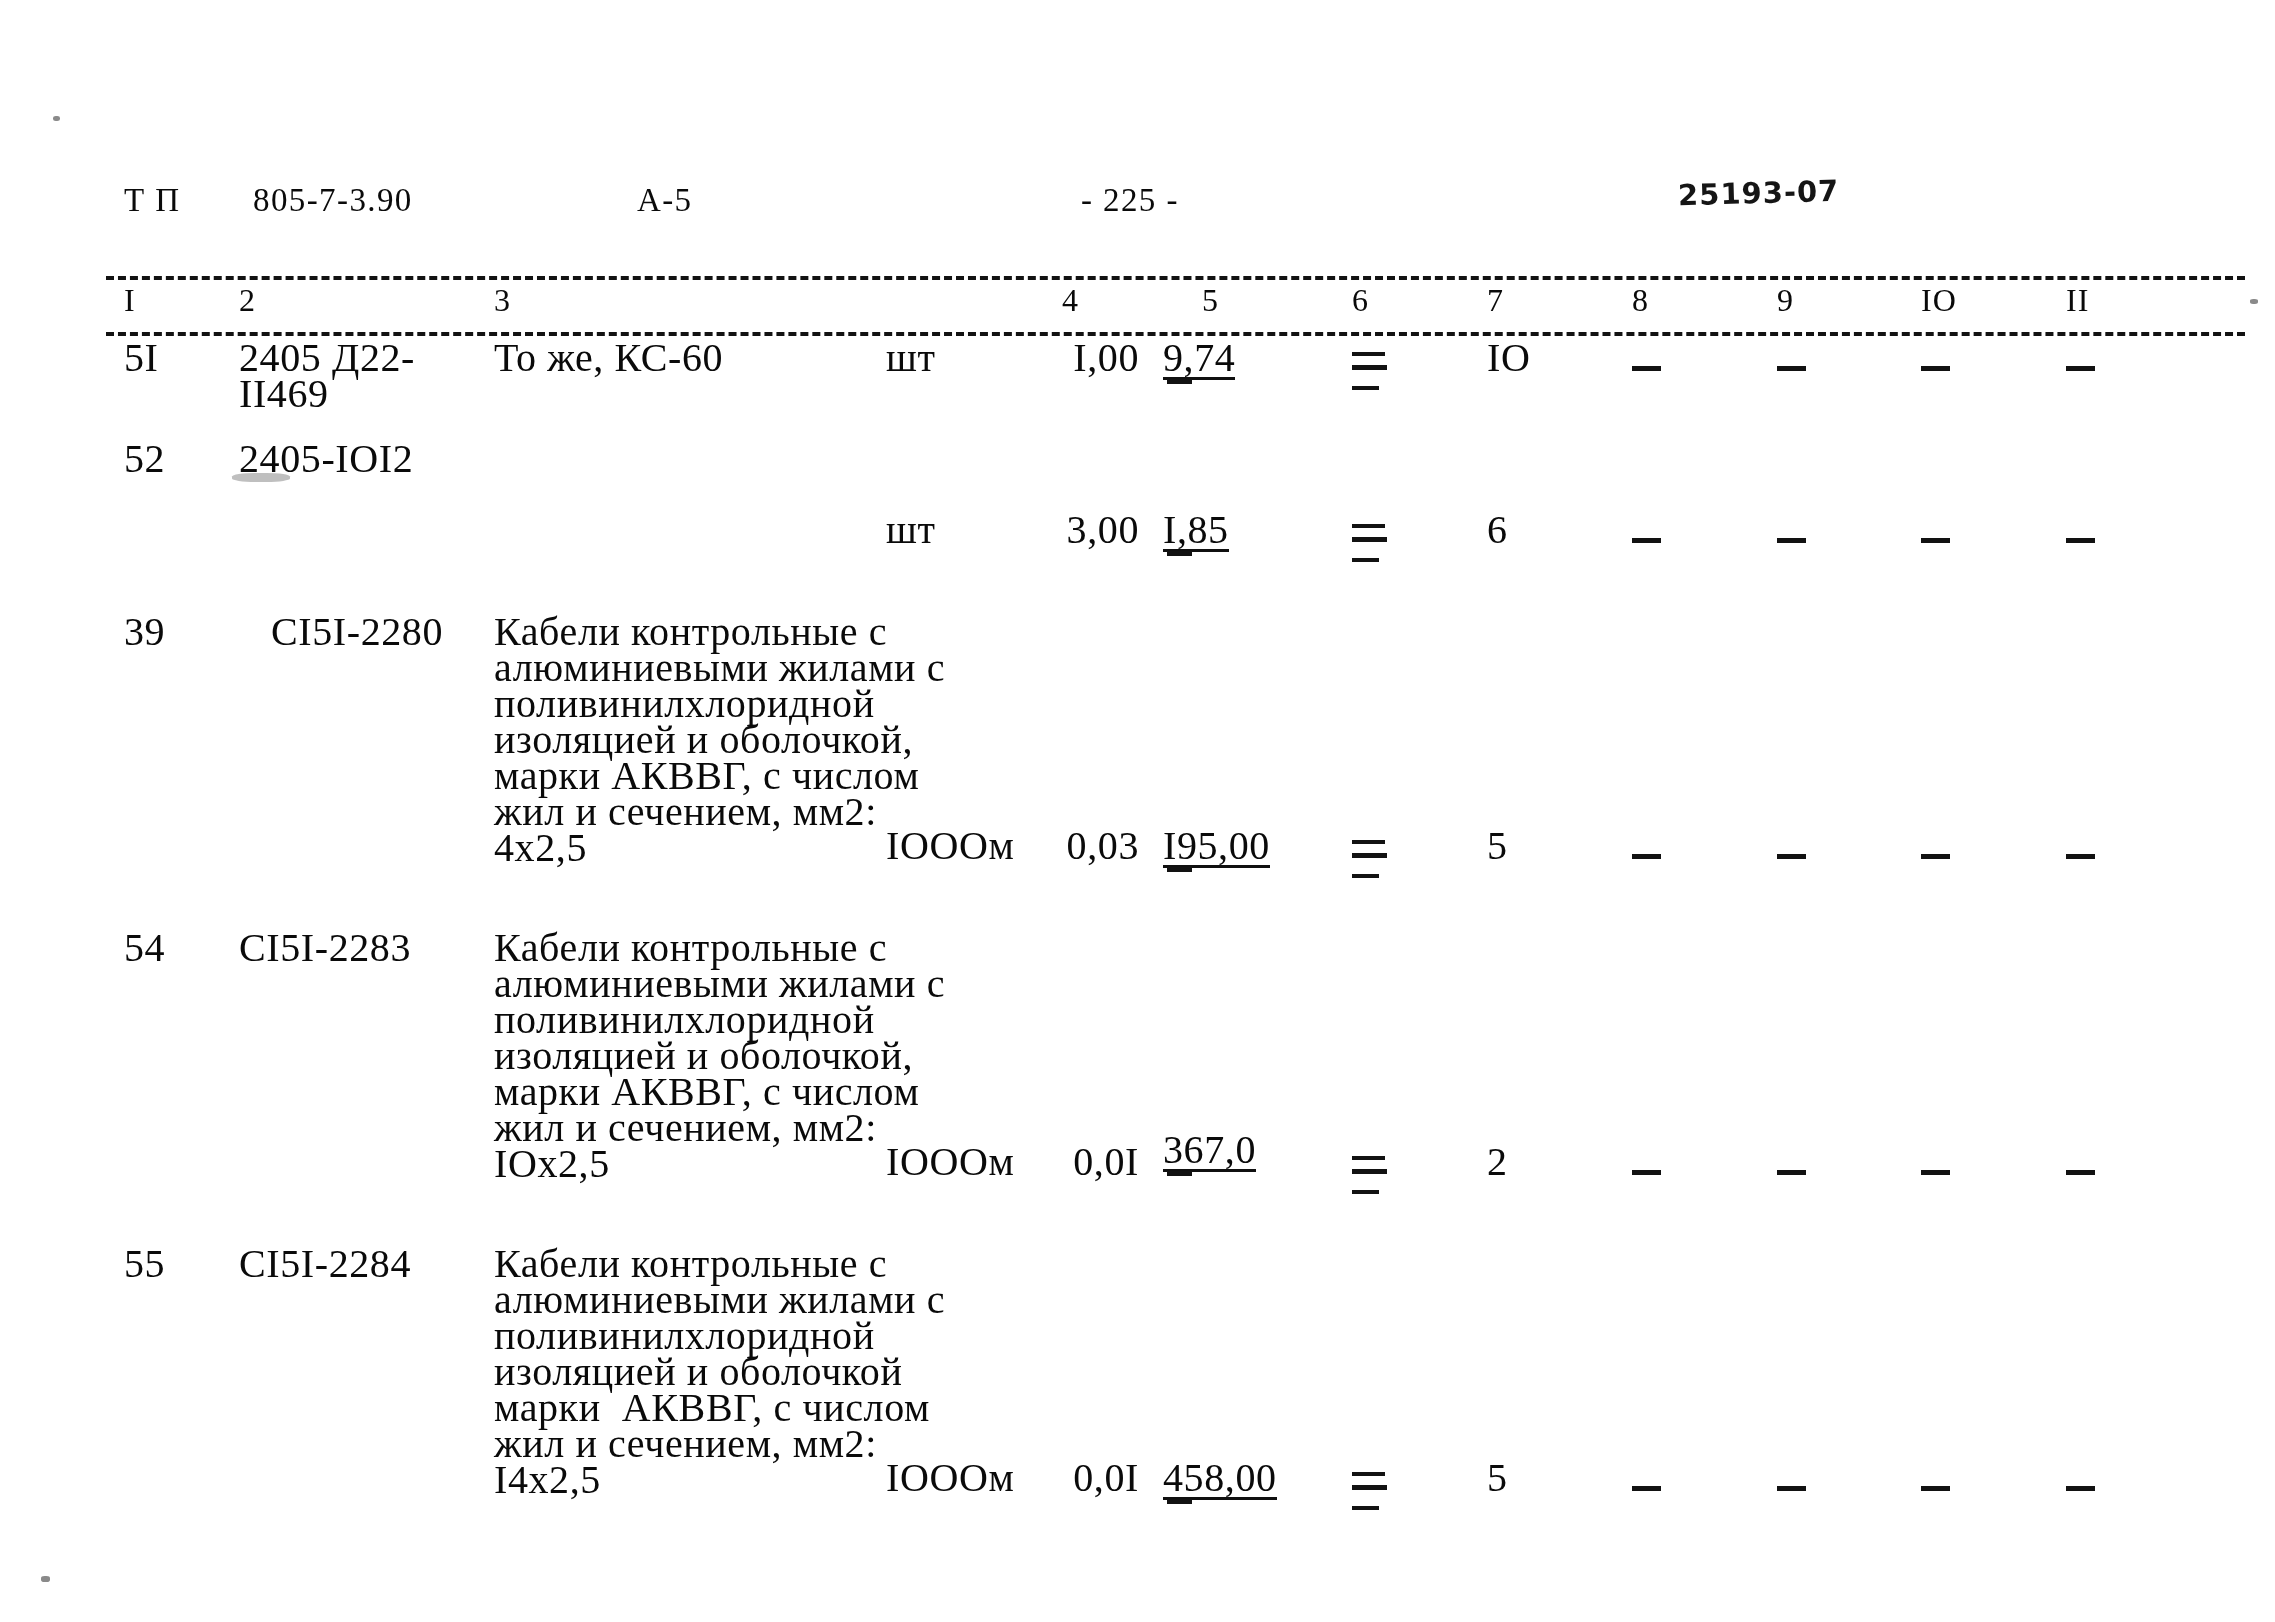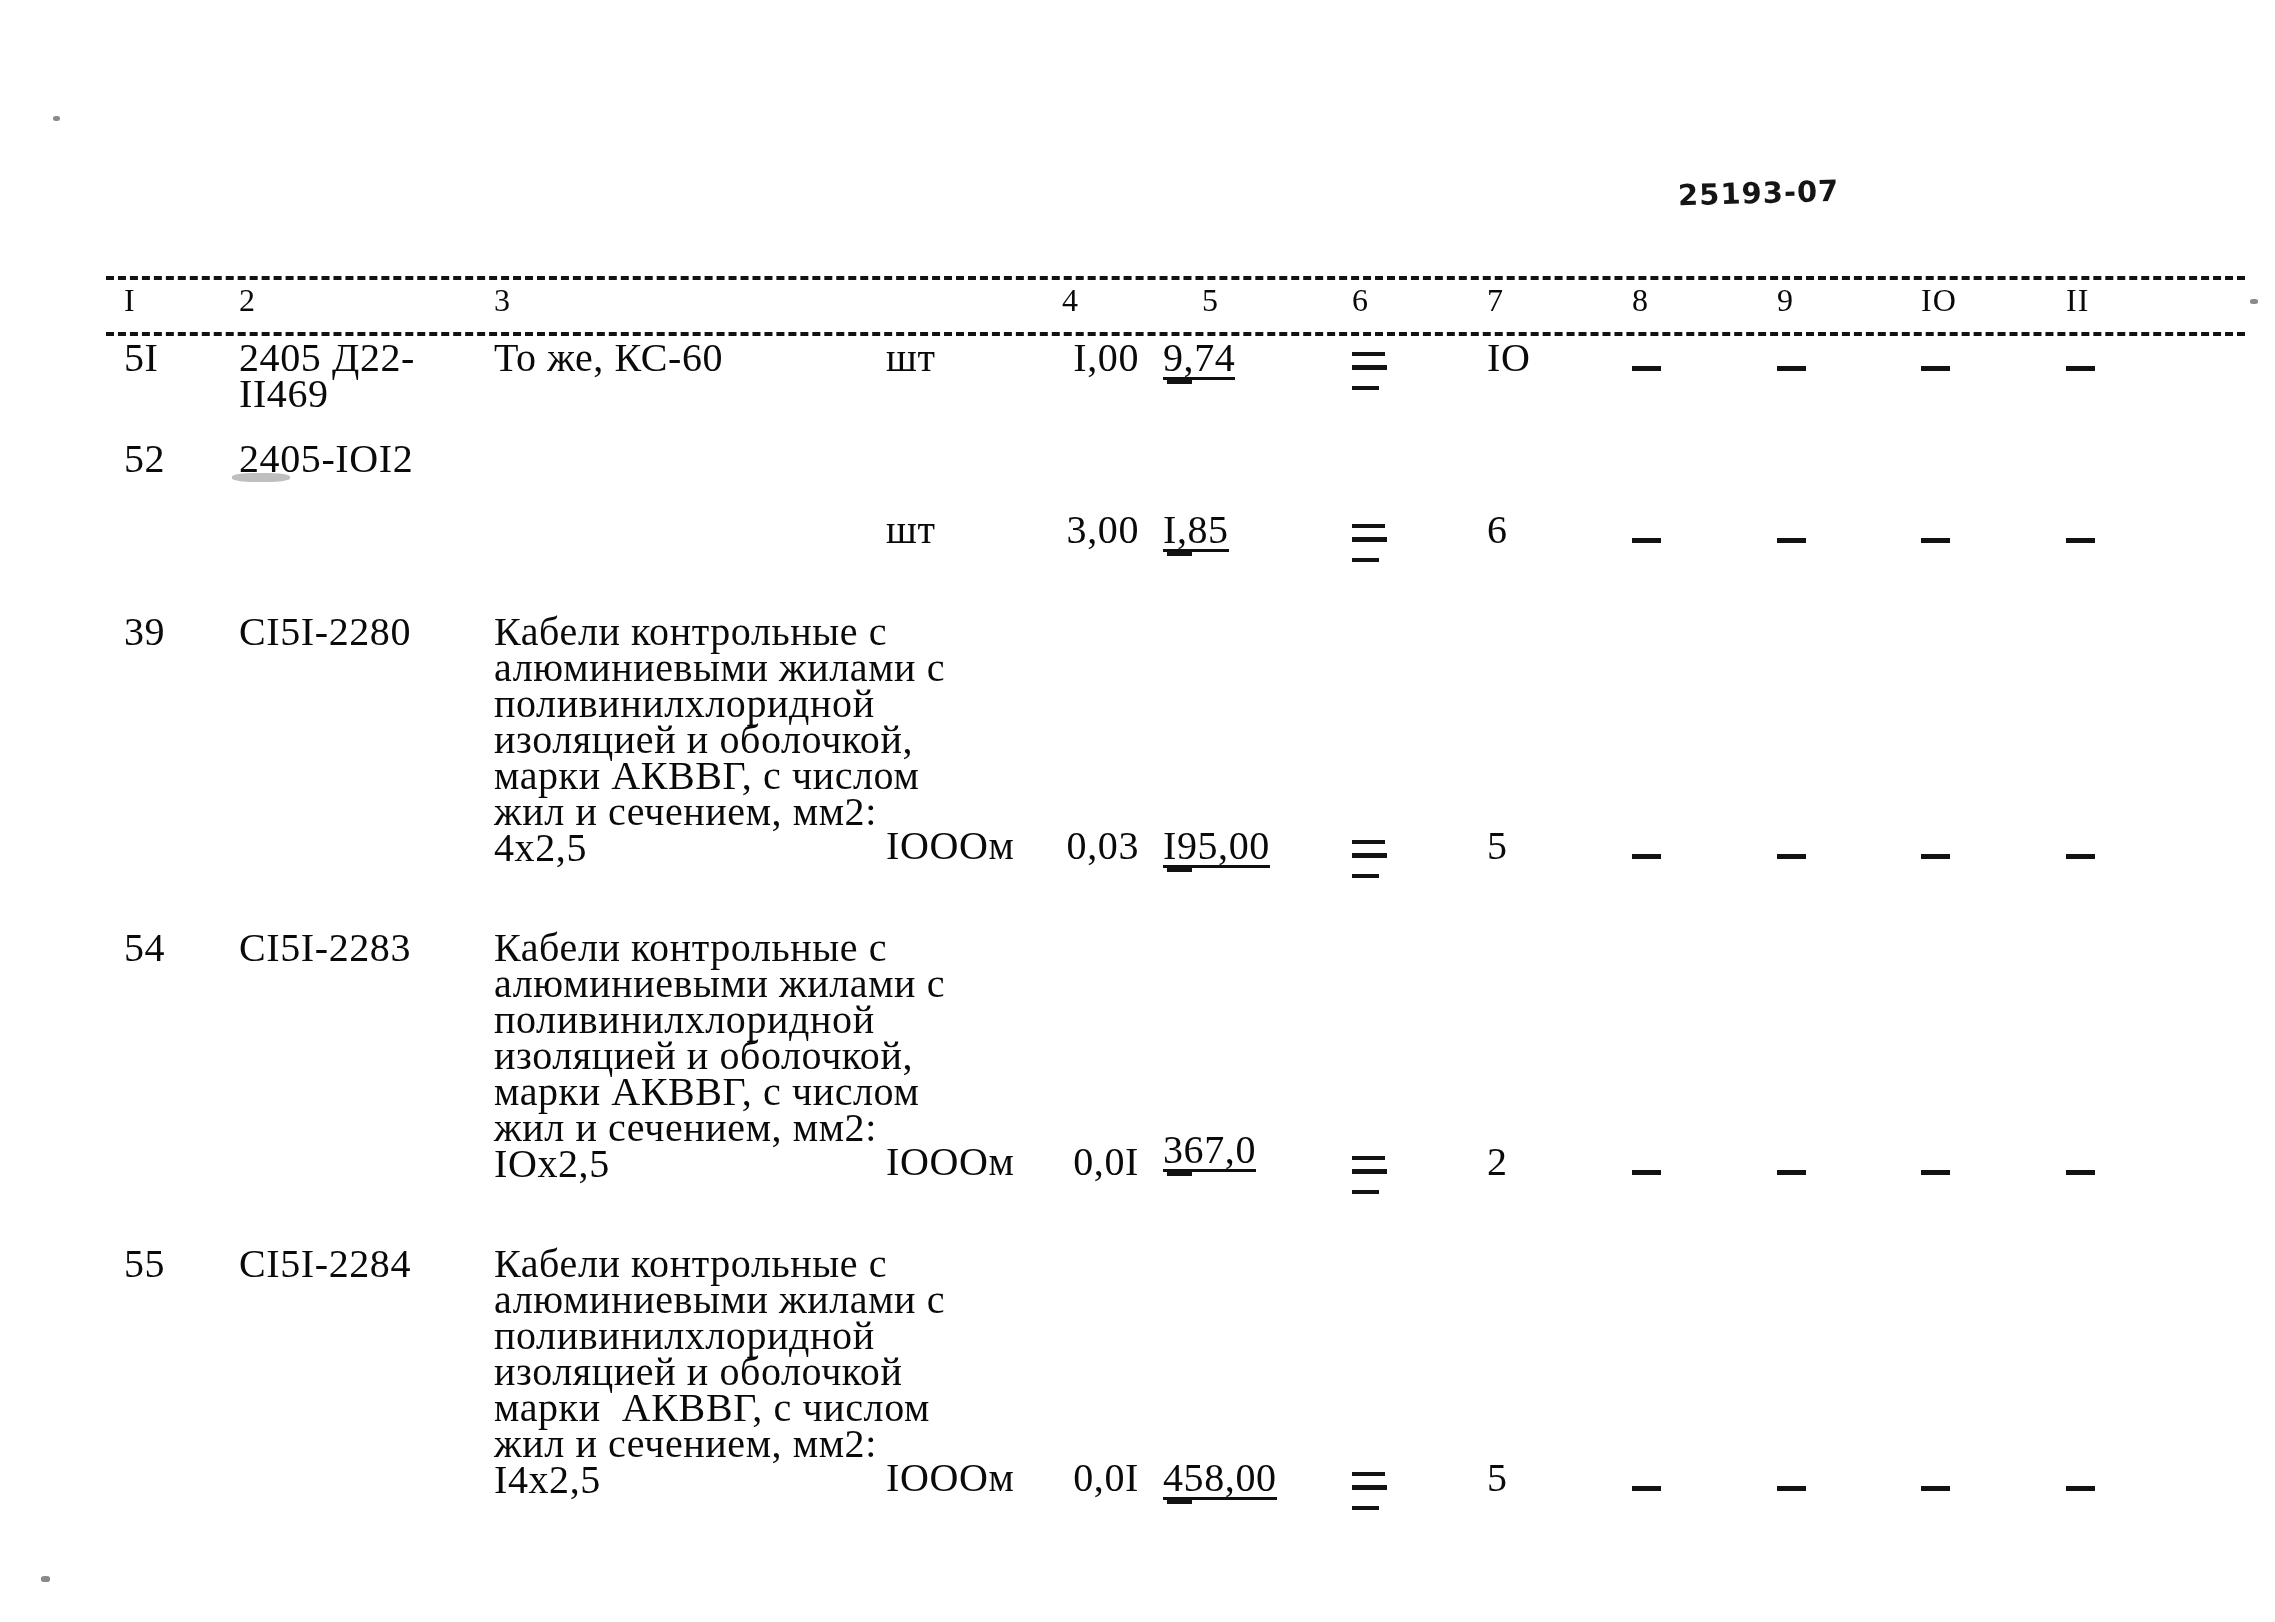--- a/index.html
+++ b/index.html
@@ -157,20 +157,26 @@
 </head>
 <body>
 
 <div id="page">
 
   <div class="speck" style="left:53px;  top:116px; width:6.8px;  height:4.8px;"></div>
   <div class="speck" style="left:41px;  top:1576px; width:8.7px; height:5.8px;"></div>
   <div class="speck" style="left:2250px;top:299px; width:7.7px;  height:4.8px;"></div>
   <div class="speck" style="left:232px; top:473px; width:58px; height:8.7px; opacity:.3;"></div>
 
+  <div class="hdr">
+    <span class="hdr-series">Т П</span>
+    <span class="hdr-code">805-7-3.90</span>
+    <span class="hdr-album">А-5</span>
+    <span class="hdr-page">- 225 -</span>
+  </div>
   <div class="hand">25193-07</div>
 
   <div class="dashrule rule-top"></div>
   <div class="dashrule rule-bottom"></div>
 
   <div class="colnums" id="colnums">
       <span style="left: 124px;">I</span>
       <span style="left: 239px;">2</span>
       <span style="left: 494px;">3</span>
       <span style="left: 1062px;">4</span>
@@ -207,21 +213,21 @@
         <div class="cell c-price" style="top: 71px;"><span class="underlined">I,85</span><span class="subdash"></span></div>
         <div class="cell c-6" style="top: 71px;"><span class="dbldash"><i></i><i></i><i></i></span></div>
         <div class="cell c-7" style="top: 71px;">6</div>
         <div class="cell c-8" style="top: 71px;"><span class="dash1"></span></div>
         <div class="cell c-9" style="top: 71px;"><span class="dash1"></span></div>
         <div class="cell c-10" style="top: 71px;"><span class="dash1"></span></div>
         <div class="cell c-11" style="top: 71px;"><span class="dash1"></span></div>
       </div>
       <div class="row" style="height: 318px; top: 274px; position: absolute; left: 0px; width: 100%;">
         <div class="cell c-num" style="top: 0px;">39</div>
-        <div class="cell c-code" style="top: 0px;">СI5I-2280</div>
+        <div class="cell c-code" style="top: 0px; margin-left: 32px;">СI5I-2280</div>
         <div class="cell c-desc" style="top: 0px;">Кабели контрольные с
 алюминиевыми жилами с
 поливинилхлоридной
 изоляцией и оболочкой,
 марки АКВВГ, с числом
 жил и сечением, мм2:
 4х2,5</div>
         <div class="cell c-unit" style="top: 214px;">IOOOм</div>
         <div class="cell c-qty" style="top: 214px;">0,03</div>
         <div class="cell c-price" style="top: 214px;"><span class="underlined">I95,00</span><span class="subdash"></span></div>

